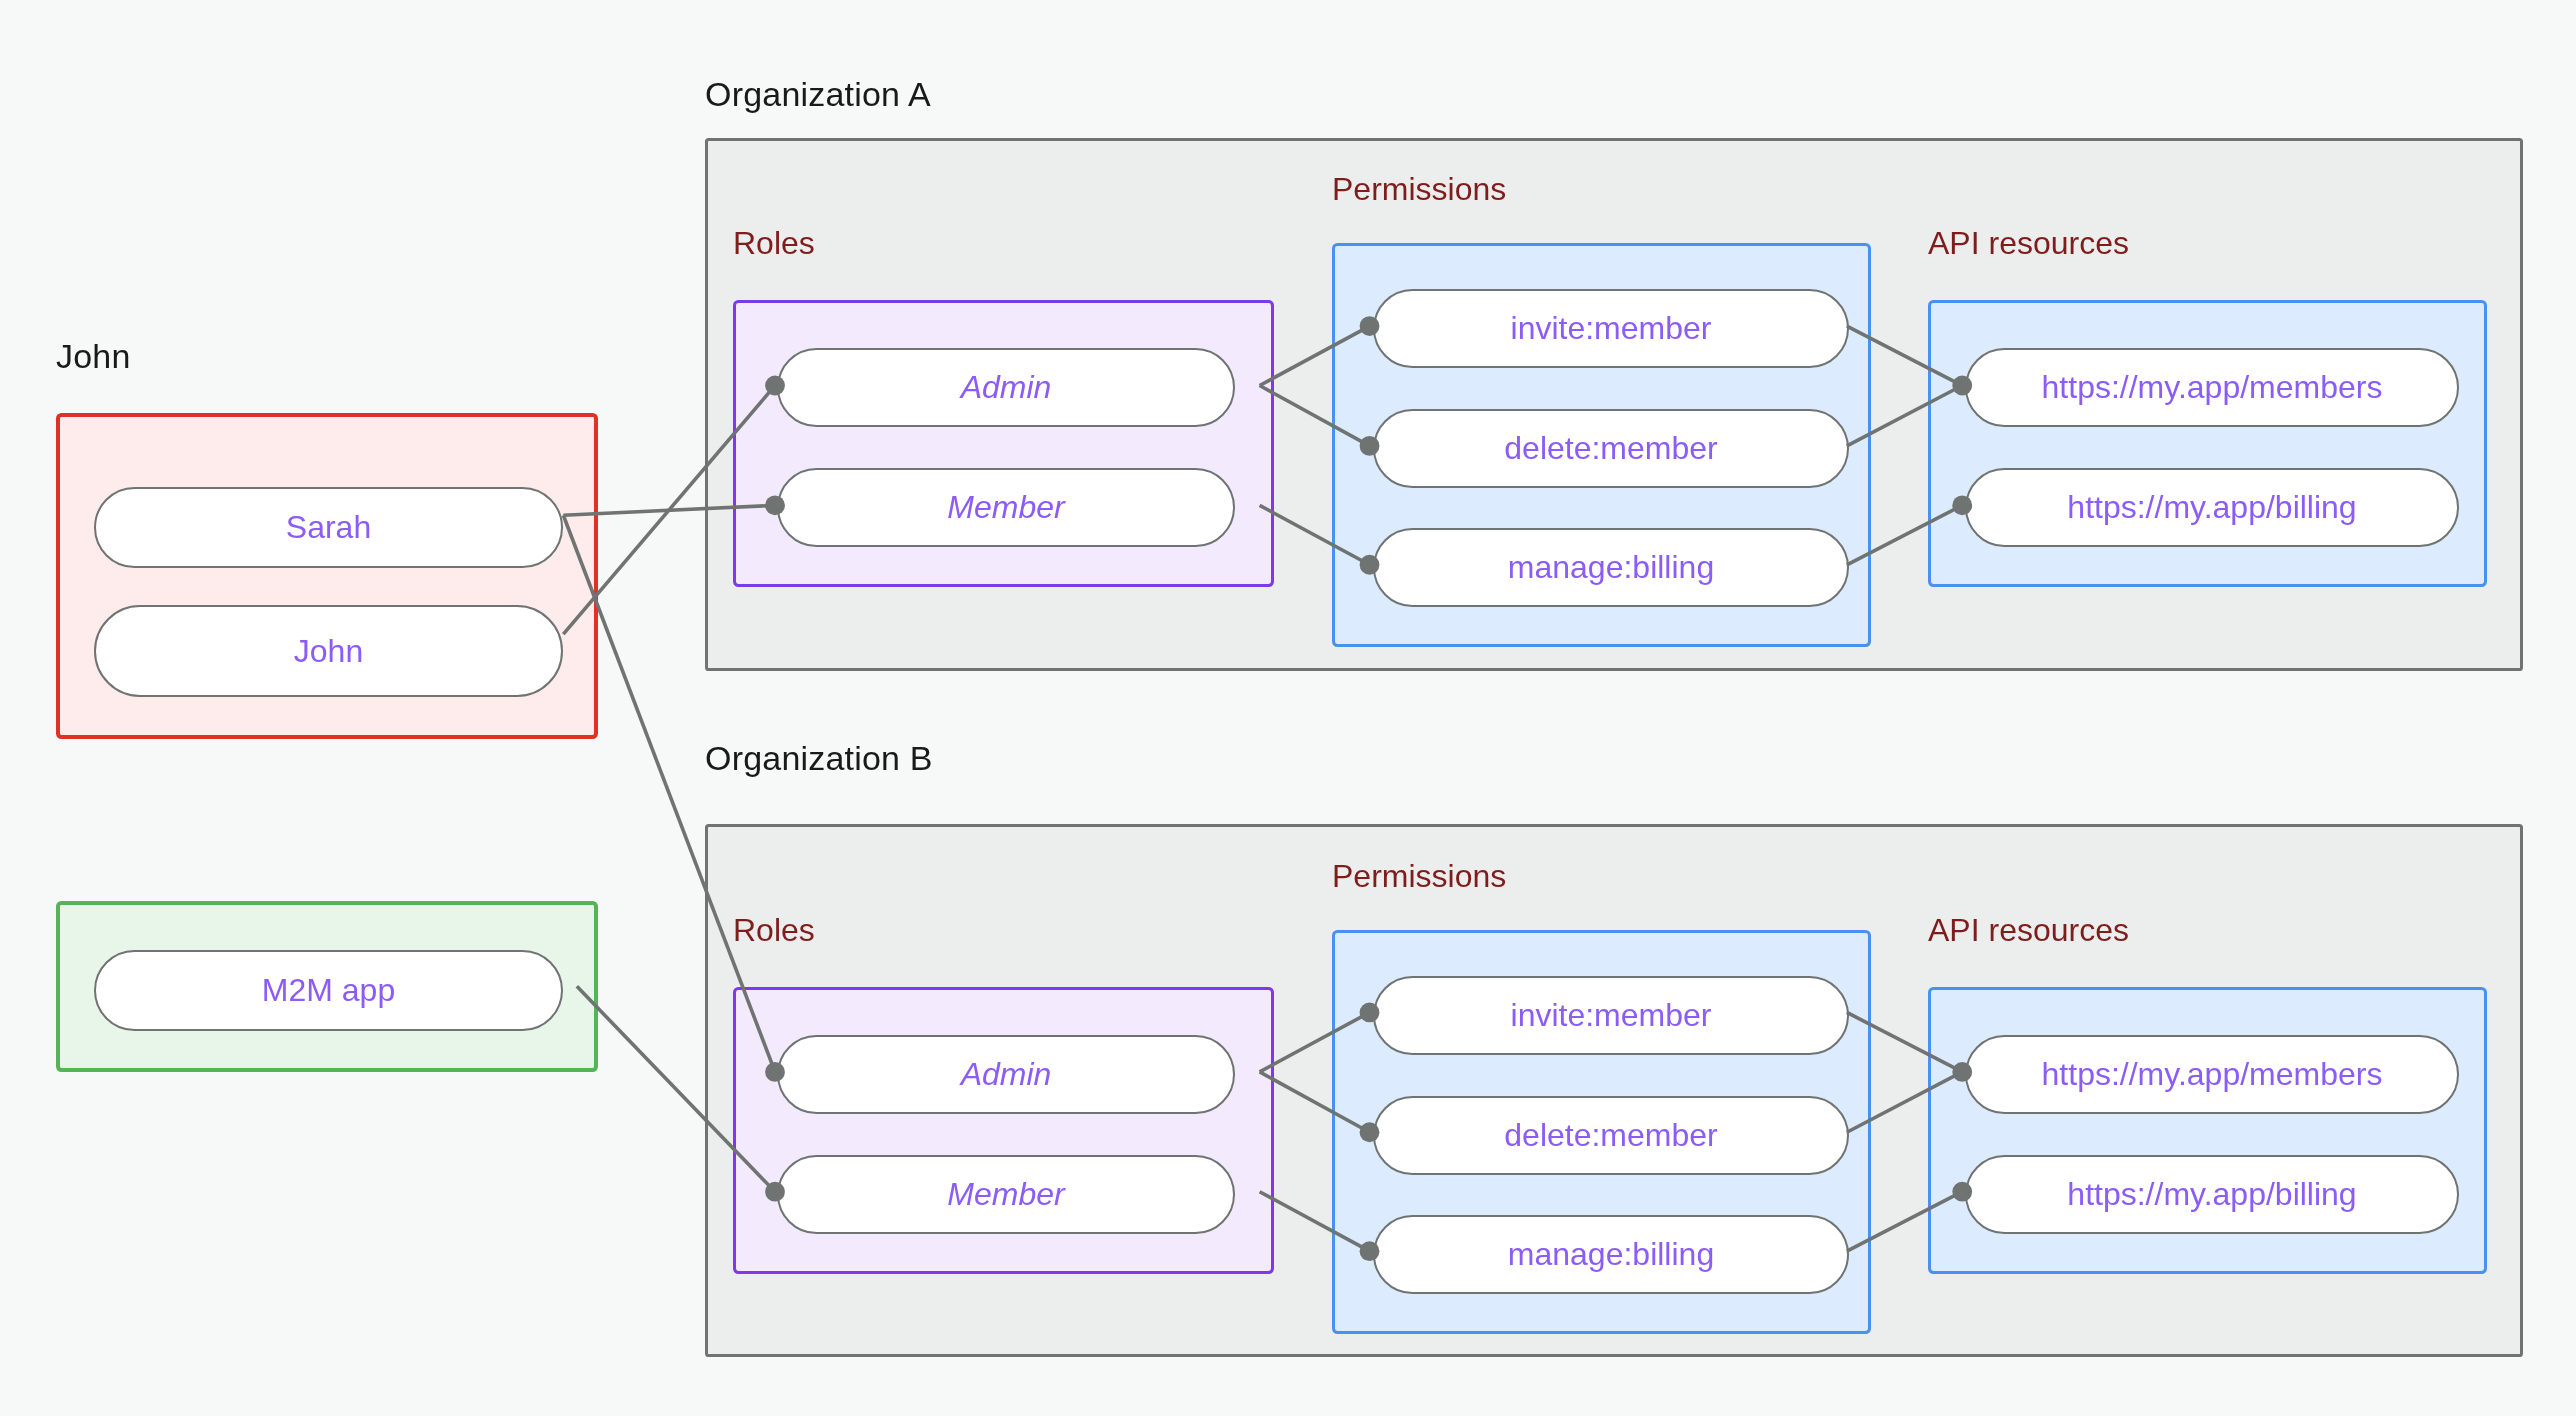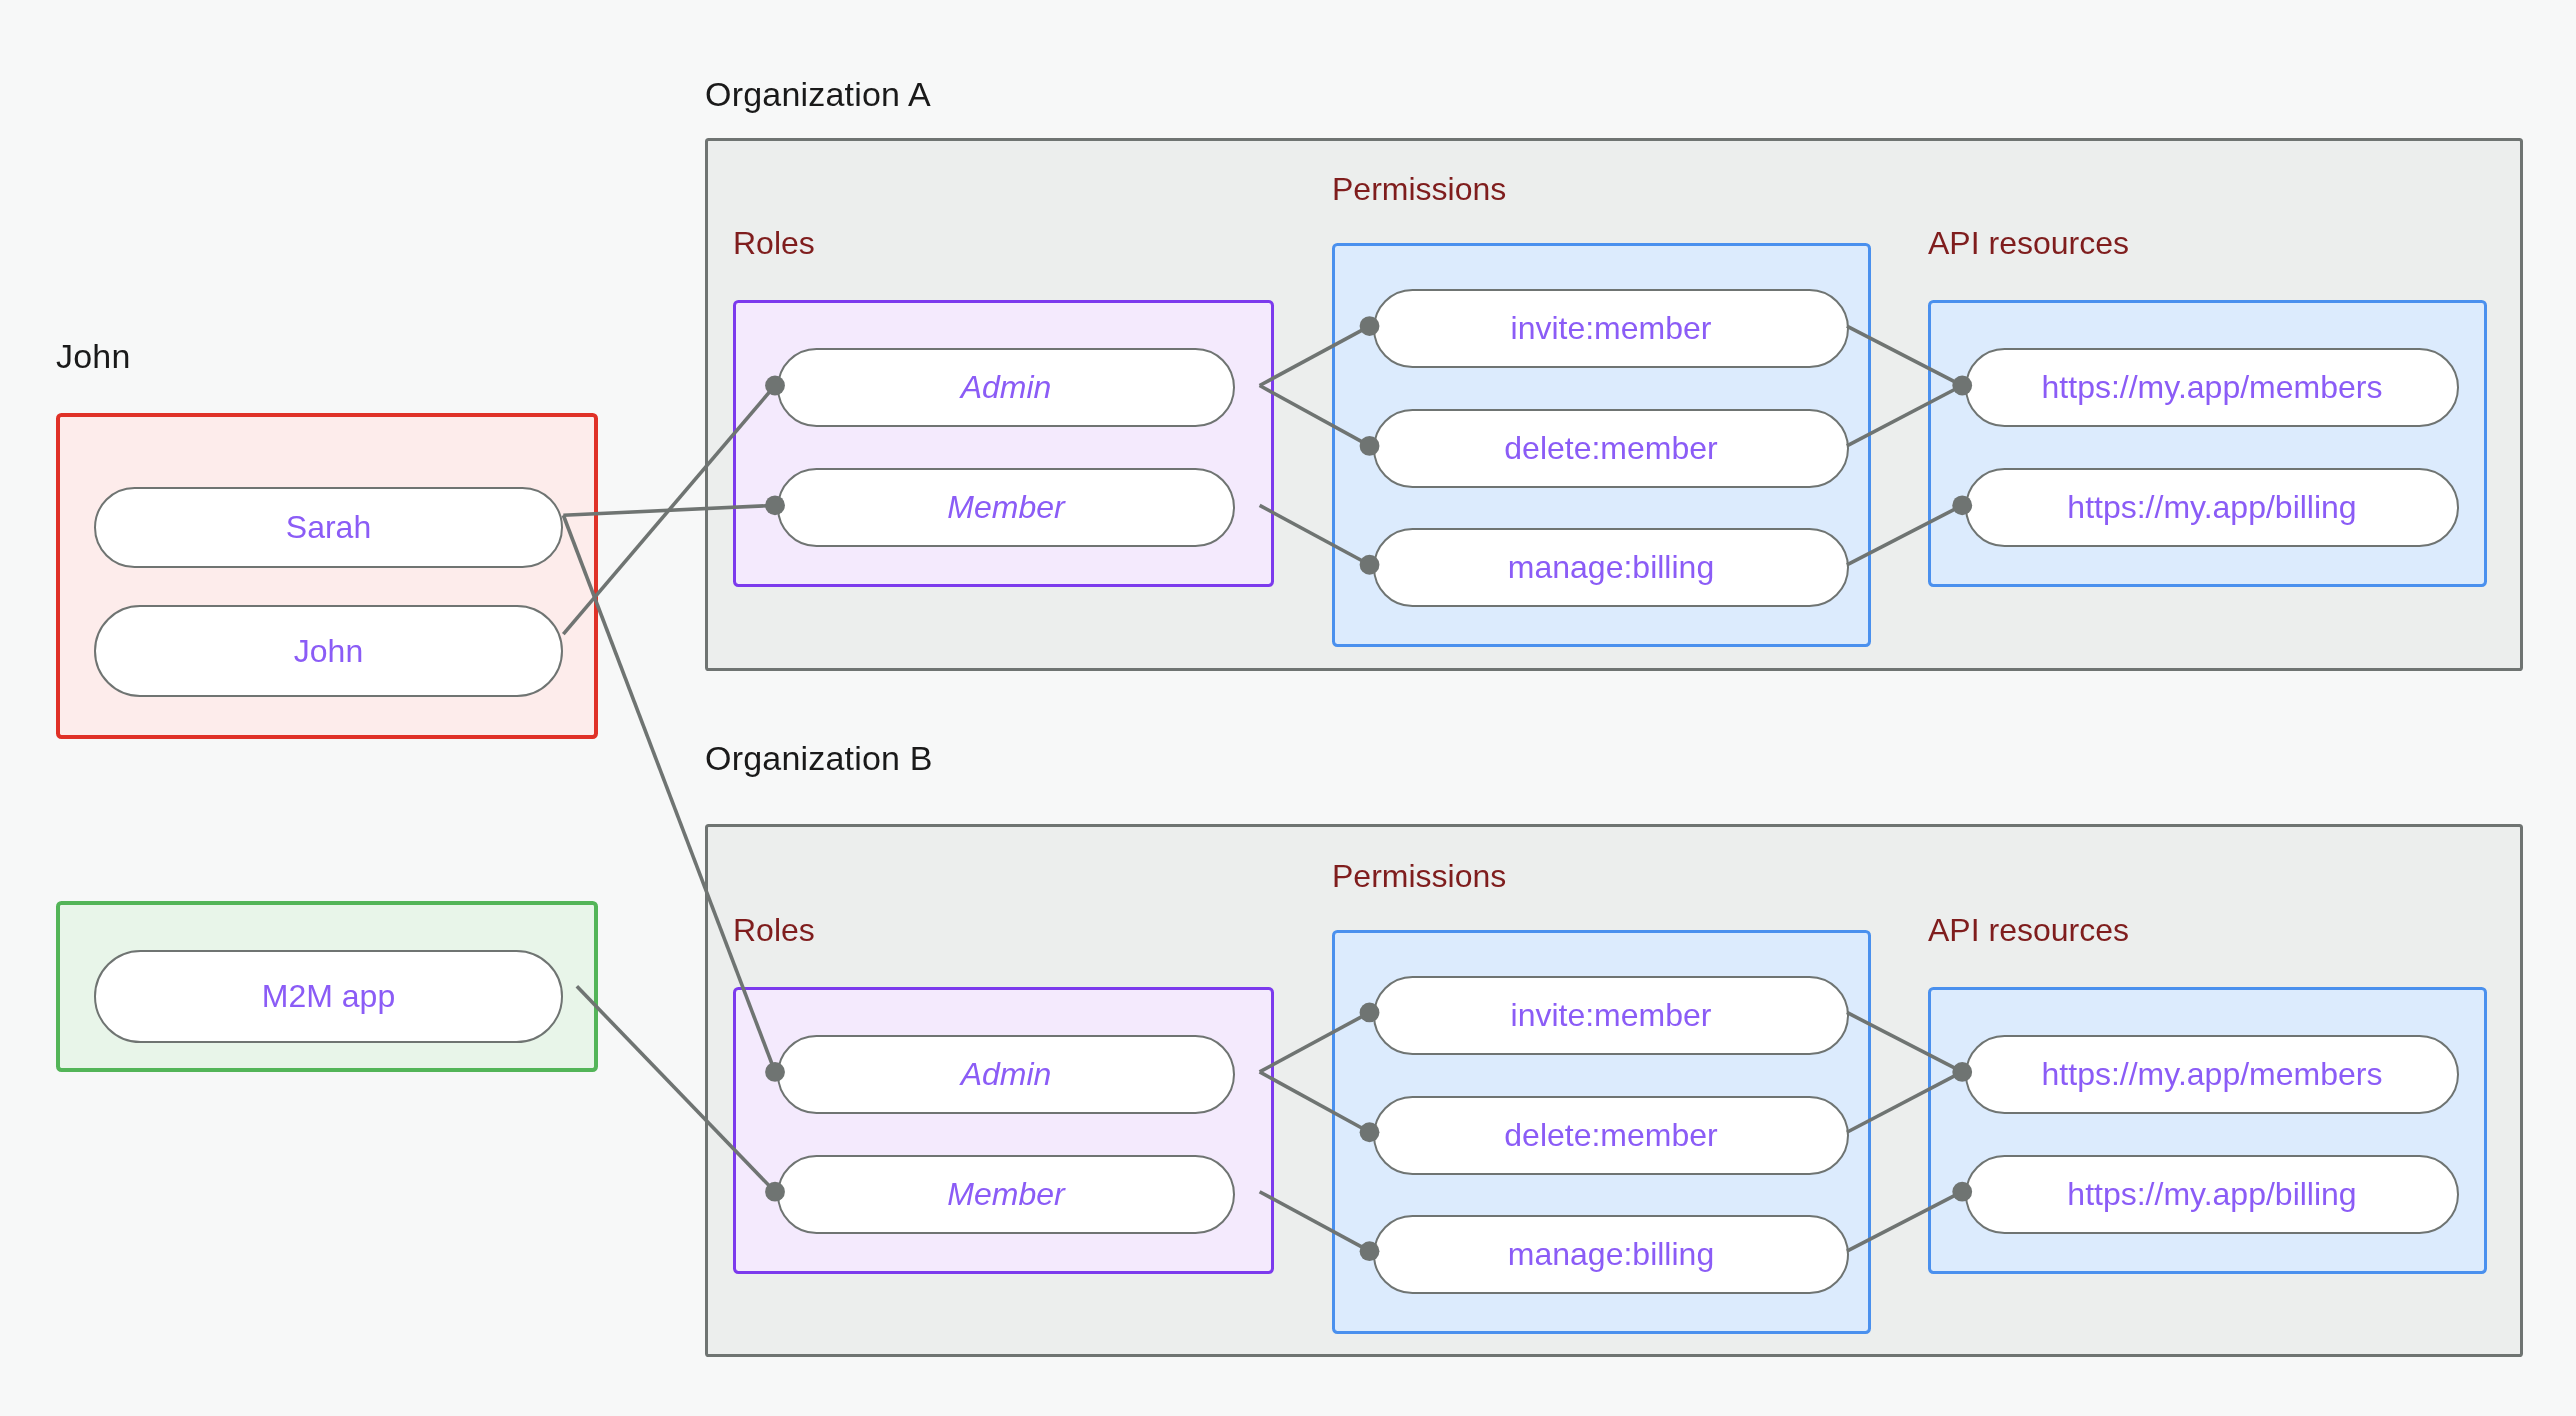--- a/index.html
+++ b/index.html
@@ -139,21 +139,21 @@
     <div class="pill" style="left:34px; top:70px; width:469px; height:81px;">
       <span>Sarah</span>
     </div>
     <div class="pill" style="left:34px; top:188px; width:469px; height:92px;">
       <span>John</span>
     </div>
   </div>
 
 
   <div class="zone zone-m2m" style="left:56px; top:901px; width:542px; height:171px;">
-    <div class="pill" style="left:34px; top:45px; width:469px; height:93px;">
+    <div class="pill" style="left:34px; top:45px; width:469px; height:81px;">
       <span>M2M app</span>
     </div>
   </div>
 
   <div class="grp-label" style="left:705px; top:52px;margin-top:23px;">Organization A</div>
 
   <div class="org-box" style="left:705px; top:138px; width:1818px; height:533px;"></div>
 
   <div class="sub-label" style="left:733px; top:225px;">Roles</div>
   <div class="zone zone-roles" style="left:733px; top:300px; width:541px; height:287px;">

